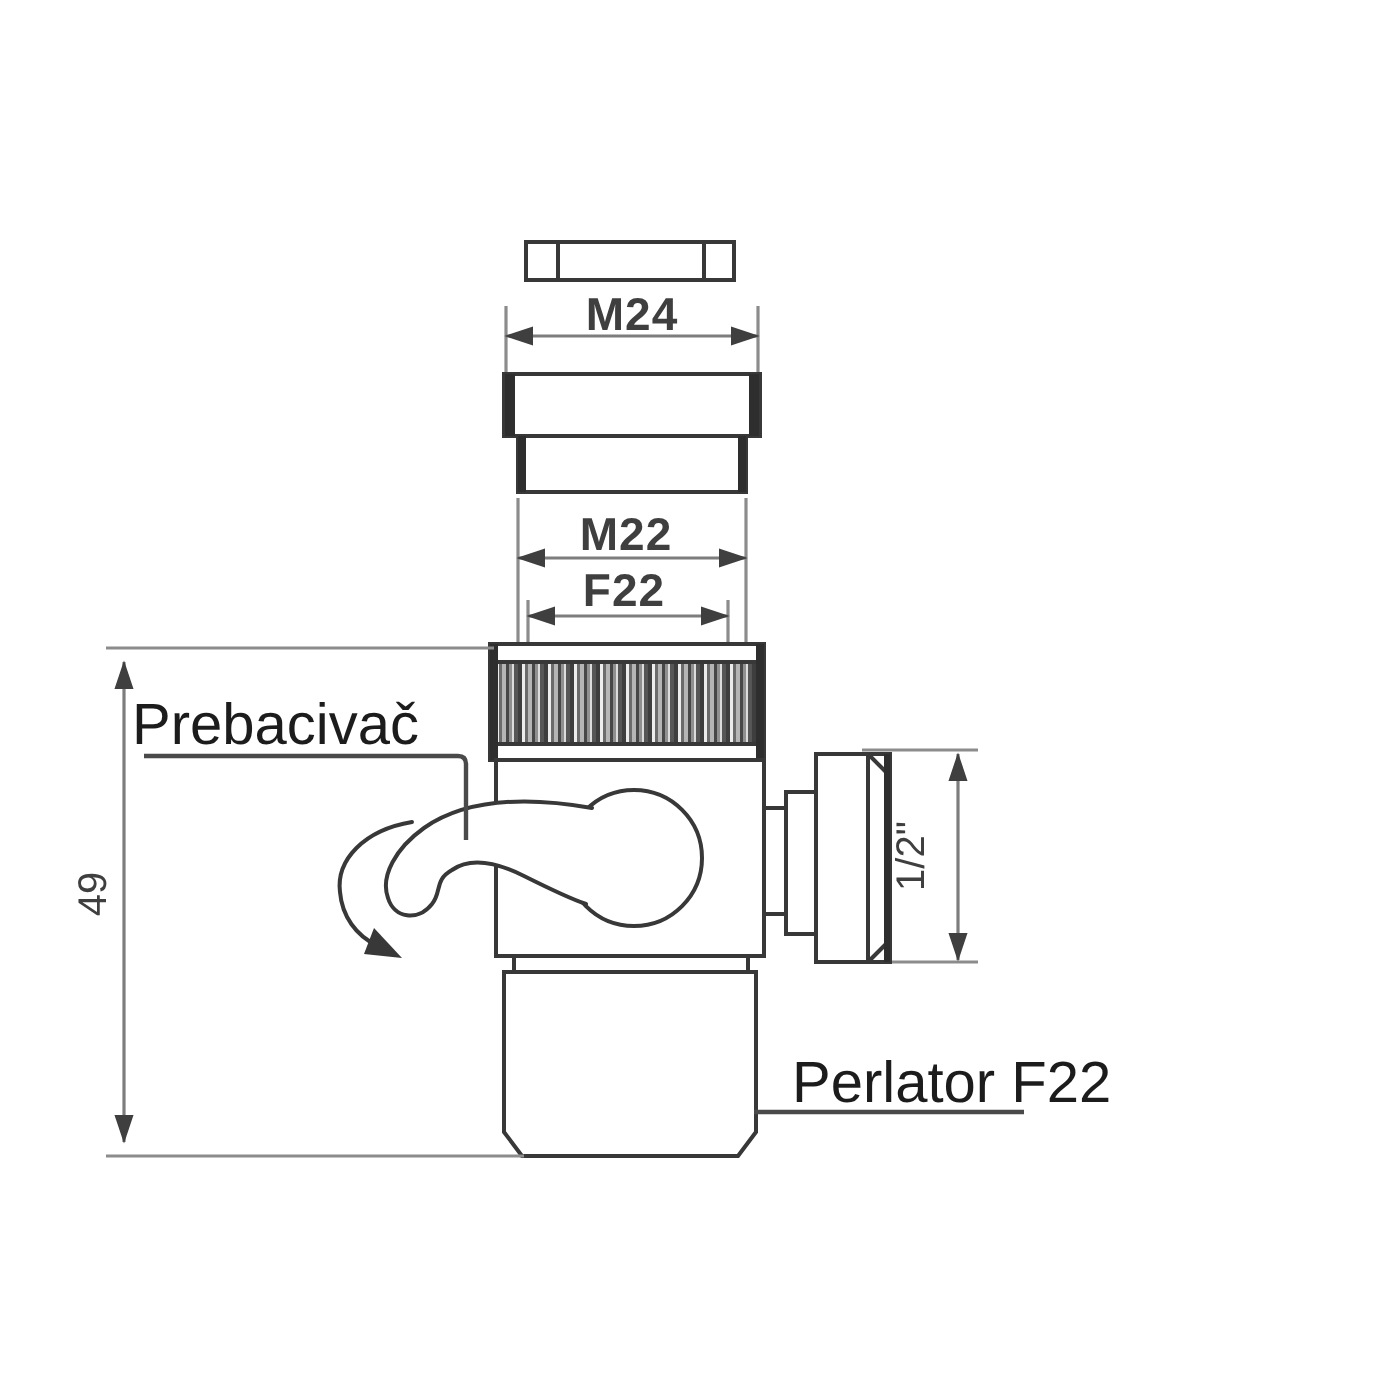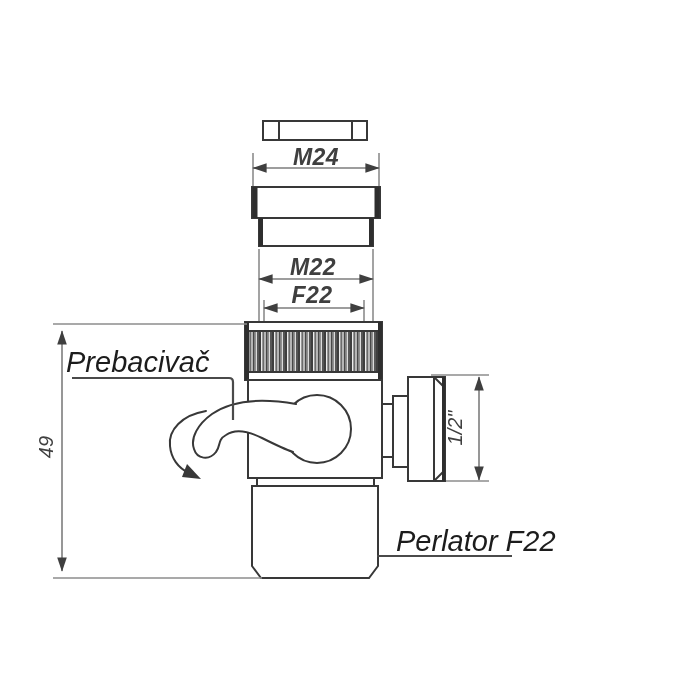--- a/index.html
+++ b/index.html
@@ -1,17 +1,17 @@
 <!DOCTYPE html>
 <html><head>
 <meta charset="utf-8">
 <style>
   html,body{margin:0;padding:0;background:#ffffff;}
   .canvas{position:relative;width:700px;height:700px;background:#ffffff;overflow:hidden;
-          font-family:"Liberation Sans", sans-serif;font-style:italic;}
+          font-family:"Liberation Sans", sans-serif;}
   svg{display:block;}
   .outline{stroke:#383838;stroke-width:2;fill:#ffffff;}
   .outline-nofill{stroke:#383838;stroke-width:2;fill:none;}
   .thickedge{stroke:#2e2e2e;fill:none;}
   .dimline{stroke:#7d7d7d;stroke-width:1.6;fill:none;}
   .extline{stroke:#8c8c8c;stroke-width:1.6;fill:none;}
   .leader{stroke:#4a4a4a;stroke-width:2.2;fill:none;}
   .dimtext{fill:#3f3f3f;font-size:23px;font-weight:600;letter-spacing:0.5px;
            font-family:"Liberation Sans", sans-serif;}
   .dimtext-small{fill:#3f3f3f;font-size:20px;font-weight:400;

